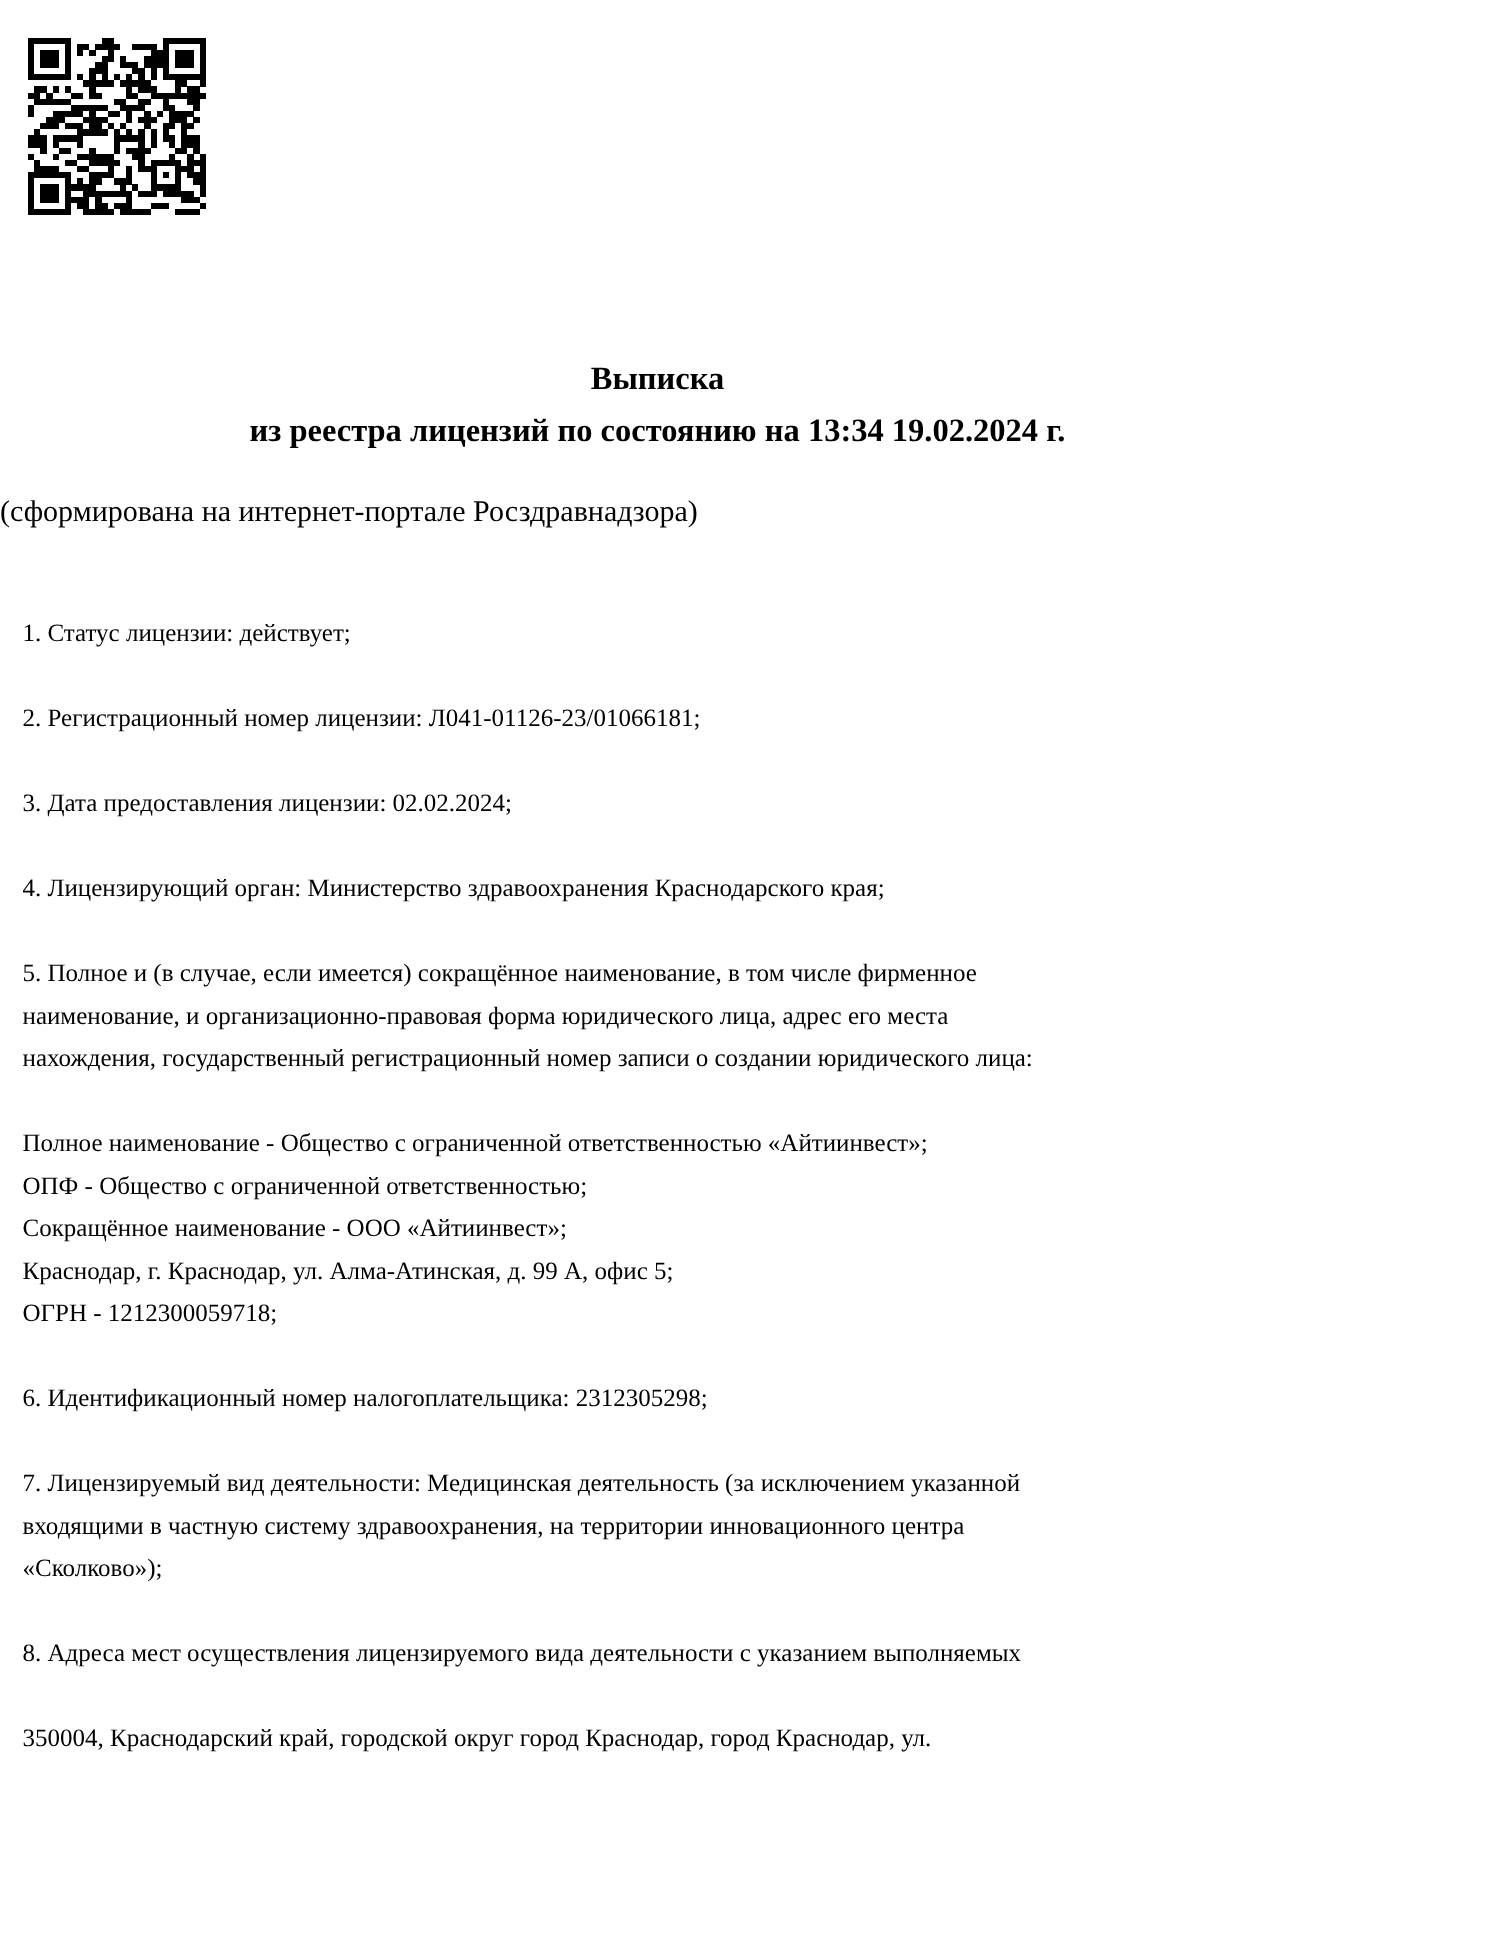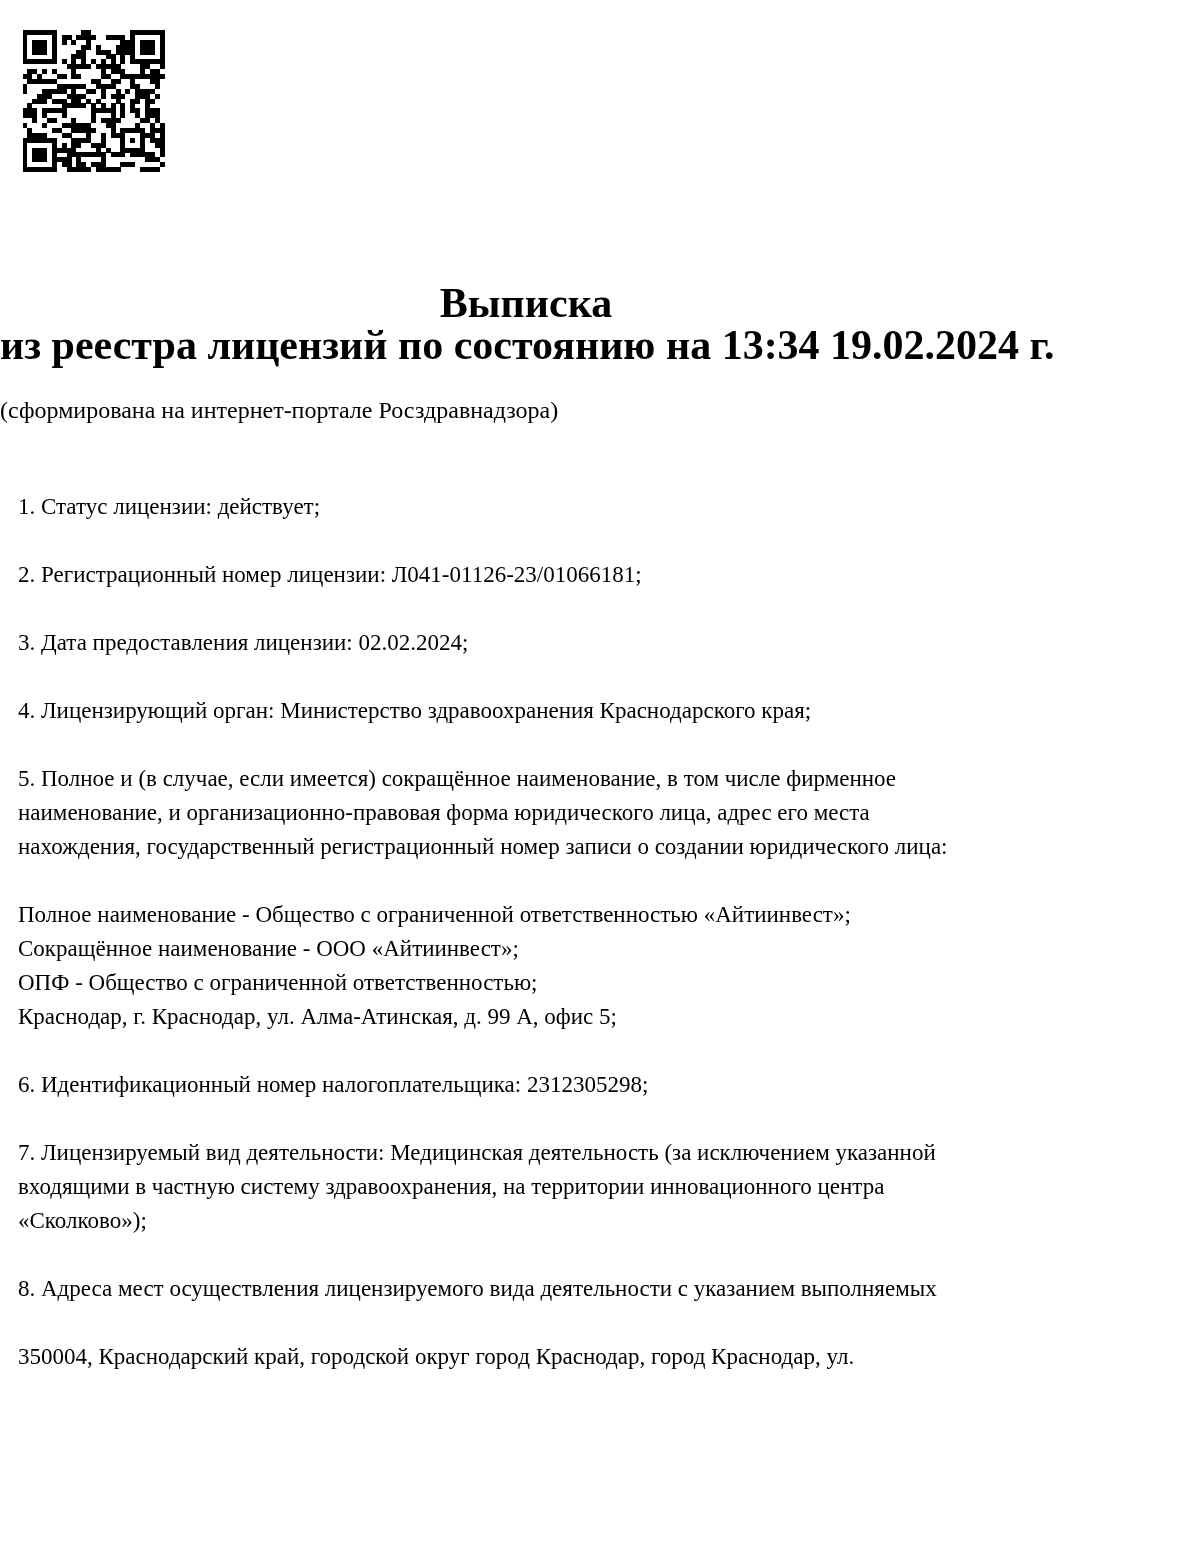--- a/index.html
+++ b/index.html
@@ -20,40 +20,40 @@
     height: 142px;
   }
   #qr svg { display: block; width: 100%; height: 100%; }
   #title-block {
     position: absolute;
     left: 0;
     top: 282px;
     width: 1052px;
     text-align: center;
     font-weight: bold;
-    font-size: 42px;
+    font-size: 26px;
     line-height: 42px;
     white-space: nowrap;
   }
   #subtitle {
     position: absolute;
     left: 0;
     top: 395px;
     width: 1185px;
     text-align: left;
     font-size: 24px;
     line-height: 30px;
     white-space: nowrap;
   }
   #body-text {
     position: absolute;
     left: 18px;
     top: 490px;
     width: 1170px;
-    font-size: 23px;
+    font-size: 20px;
     line-height: 34px;
   }
   .para { margin: 0 0 34px 0; }
   .line { white-space: nowrap; }
 </style>
 </head>
 <body>
 
 <div id="qr">
     <svg viewBox="0 0 29 29" shape-rendering="crispEdges" fill="#000000">
@@ -522,23 +522,24 @@
   <div class="para">
     <div class="line">4. Лицензирующий орган: Министерство здравоохранения Краснодарского края;</div>
   </div>
   <div class="para">
     <div class="line">5. Полное и (в случае, если имеется) сокращённое наименование, в том числе фирменное</div>
     <div class="line">наименование, и организационно-правовая форма юридического лица, адрес его места</div>
     <div class="line">нахождения, государственный регистрационный номер записи о создании юридического лица:</div>
   </div>
   <div class="para">
     <div class="line">Полное наименование - Общество с ограниченной ответственностью «Айтиинвест»;</div>
+    <div class="line">ОПФ - Общество с ограниченной ответственностью;</div>
     <div class="line">Сокращённое наименование - ООО «Айтиинвест»;</div>
-    <div class="line">ОПФ - Общество с ограниченной ответственностью;</div>
     <div class="line">Краснодар, г. Краснодар, ул. Алма-Атинская, д. 99 А, офис 5;</div>
+    <div class="line">ОГРН - 1212300059718;</div>
   </div>
   <div class="para">
     <div class="line">6. Идентификационный номер налогоплательщика: 2312305298;</div>
   </div>
   <div class="para">
     <div class="line">7. Лицензируемый вид деятельности: Медицинская деятельность (за исключением указанной</div>
     <div class="line">входящими в частную систему здравоохранения, на территории инновационного центра</div>
     <div class="line">«Сколково»);</div>
   </div>
   <div class="para">

